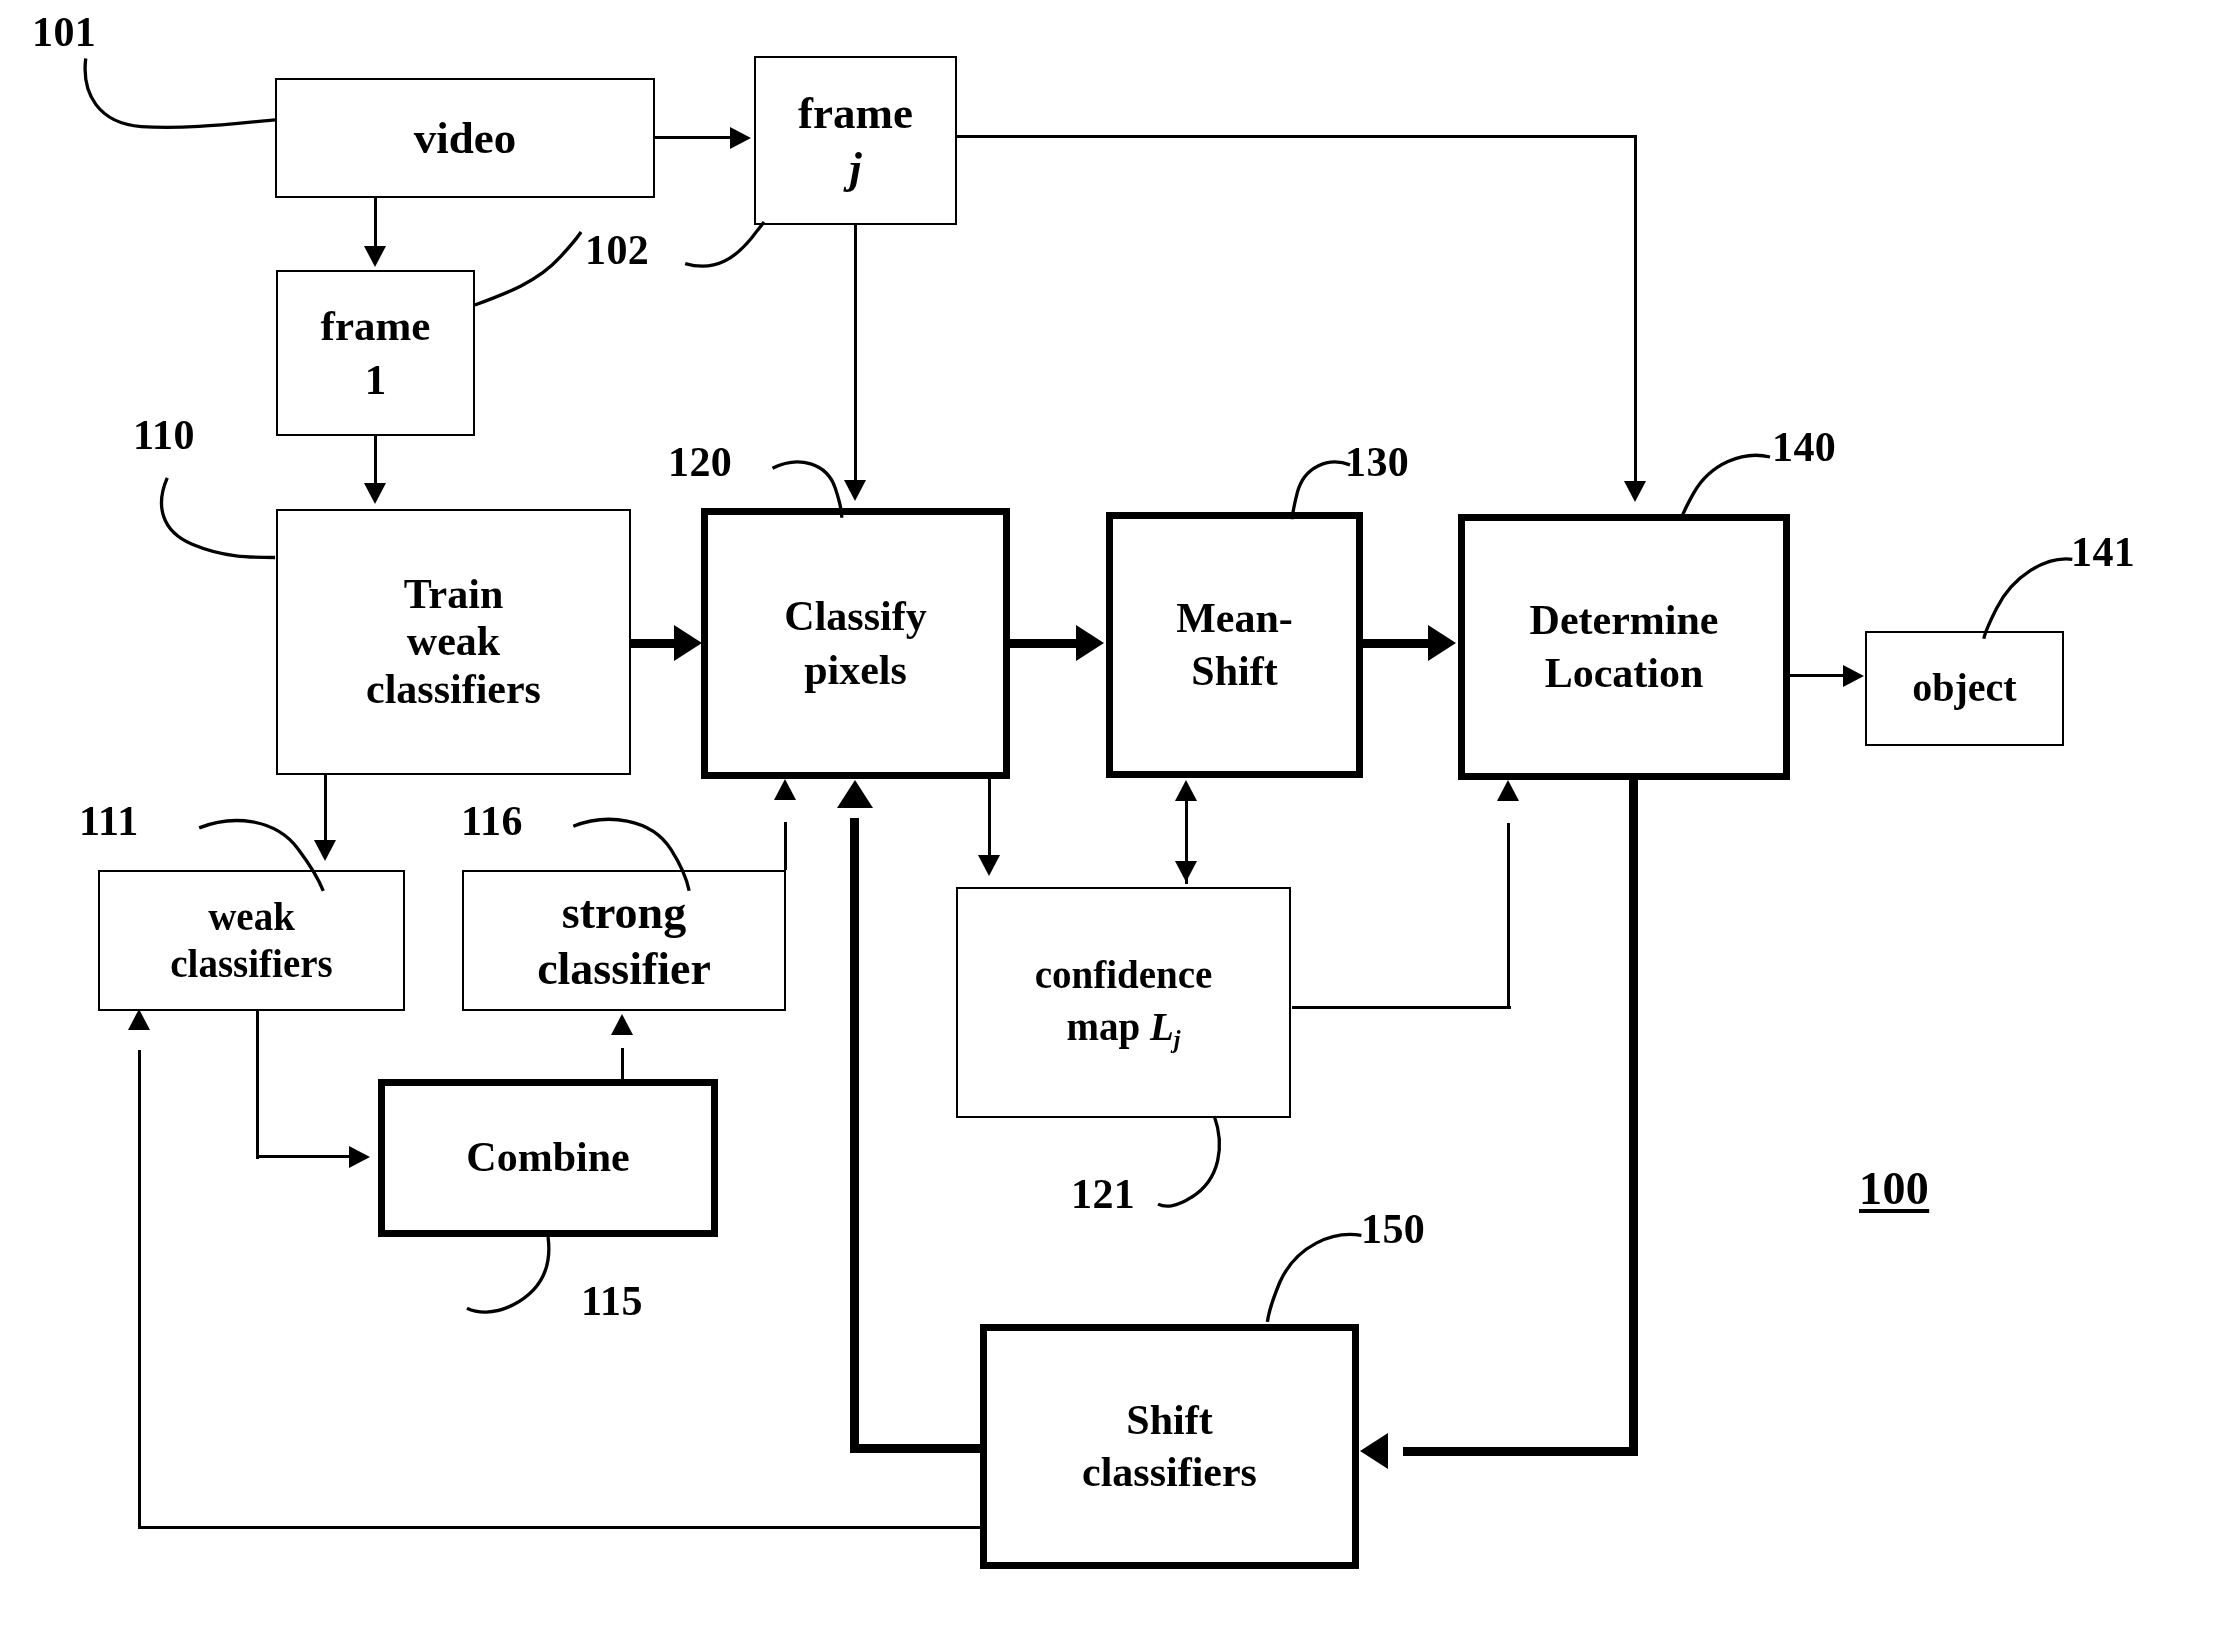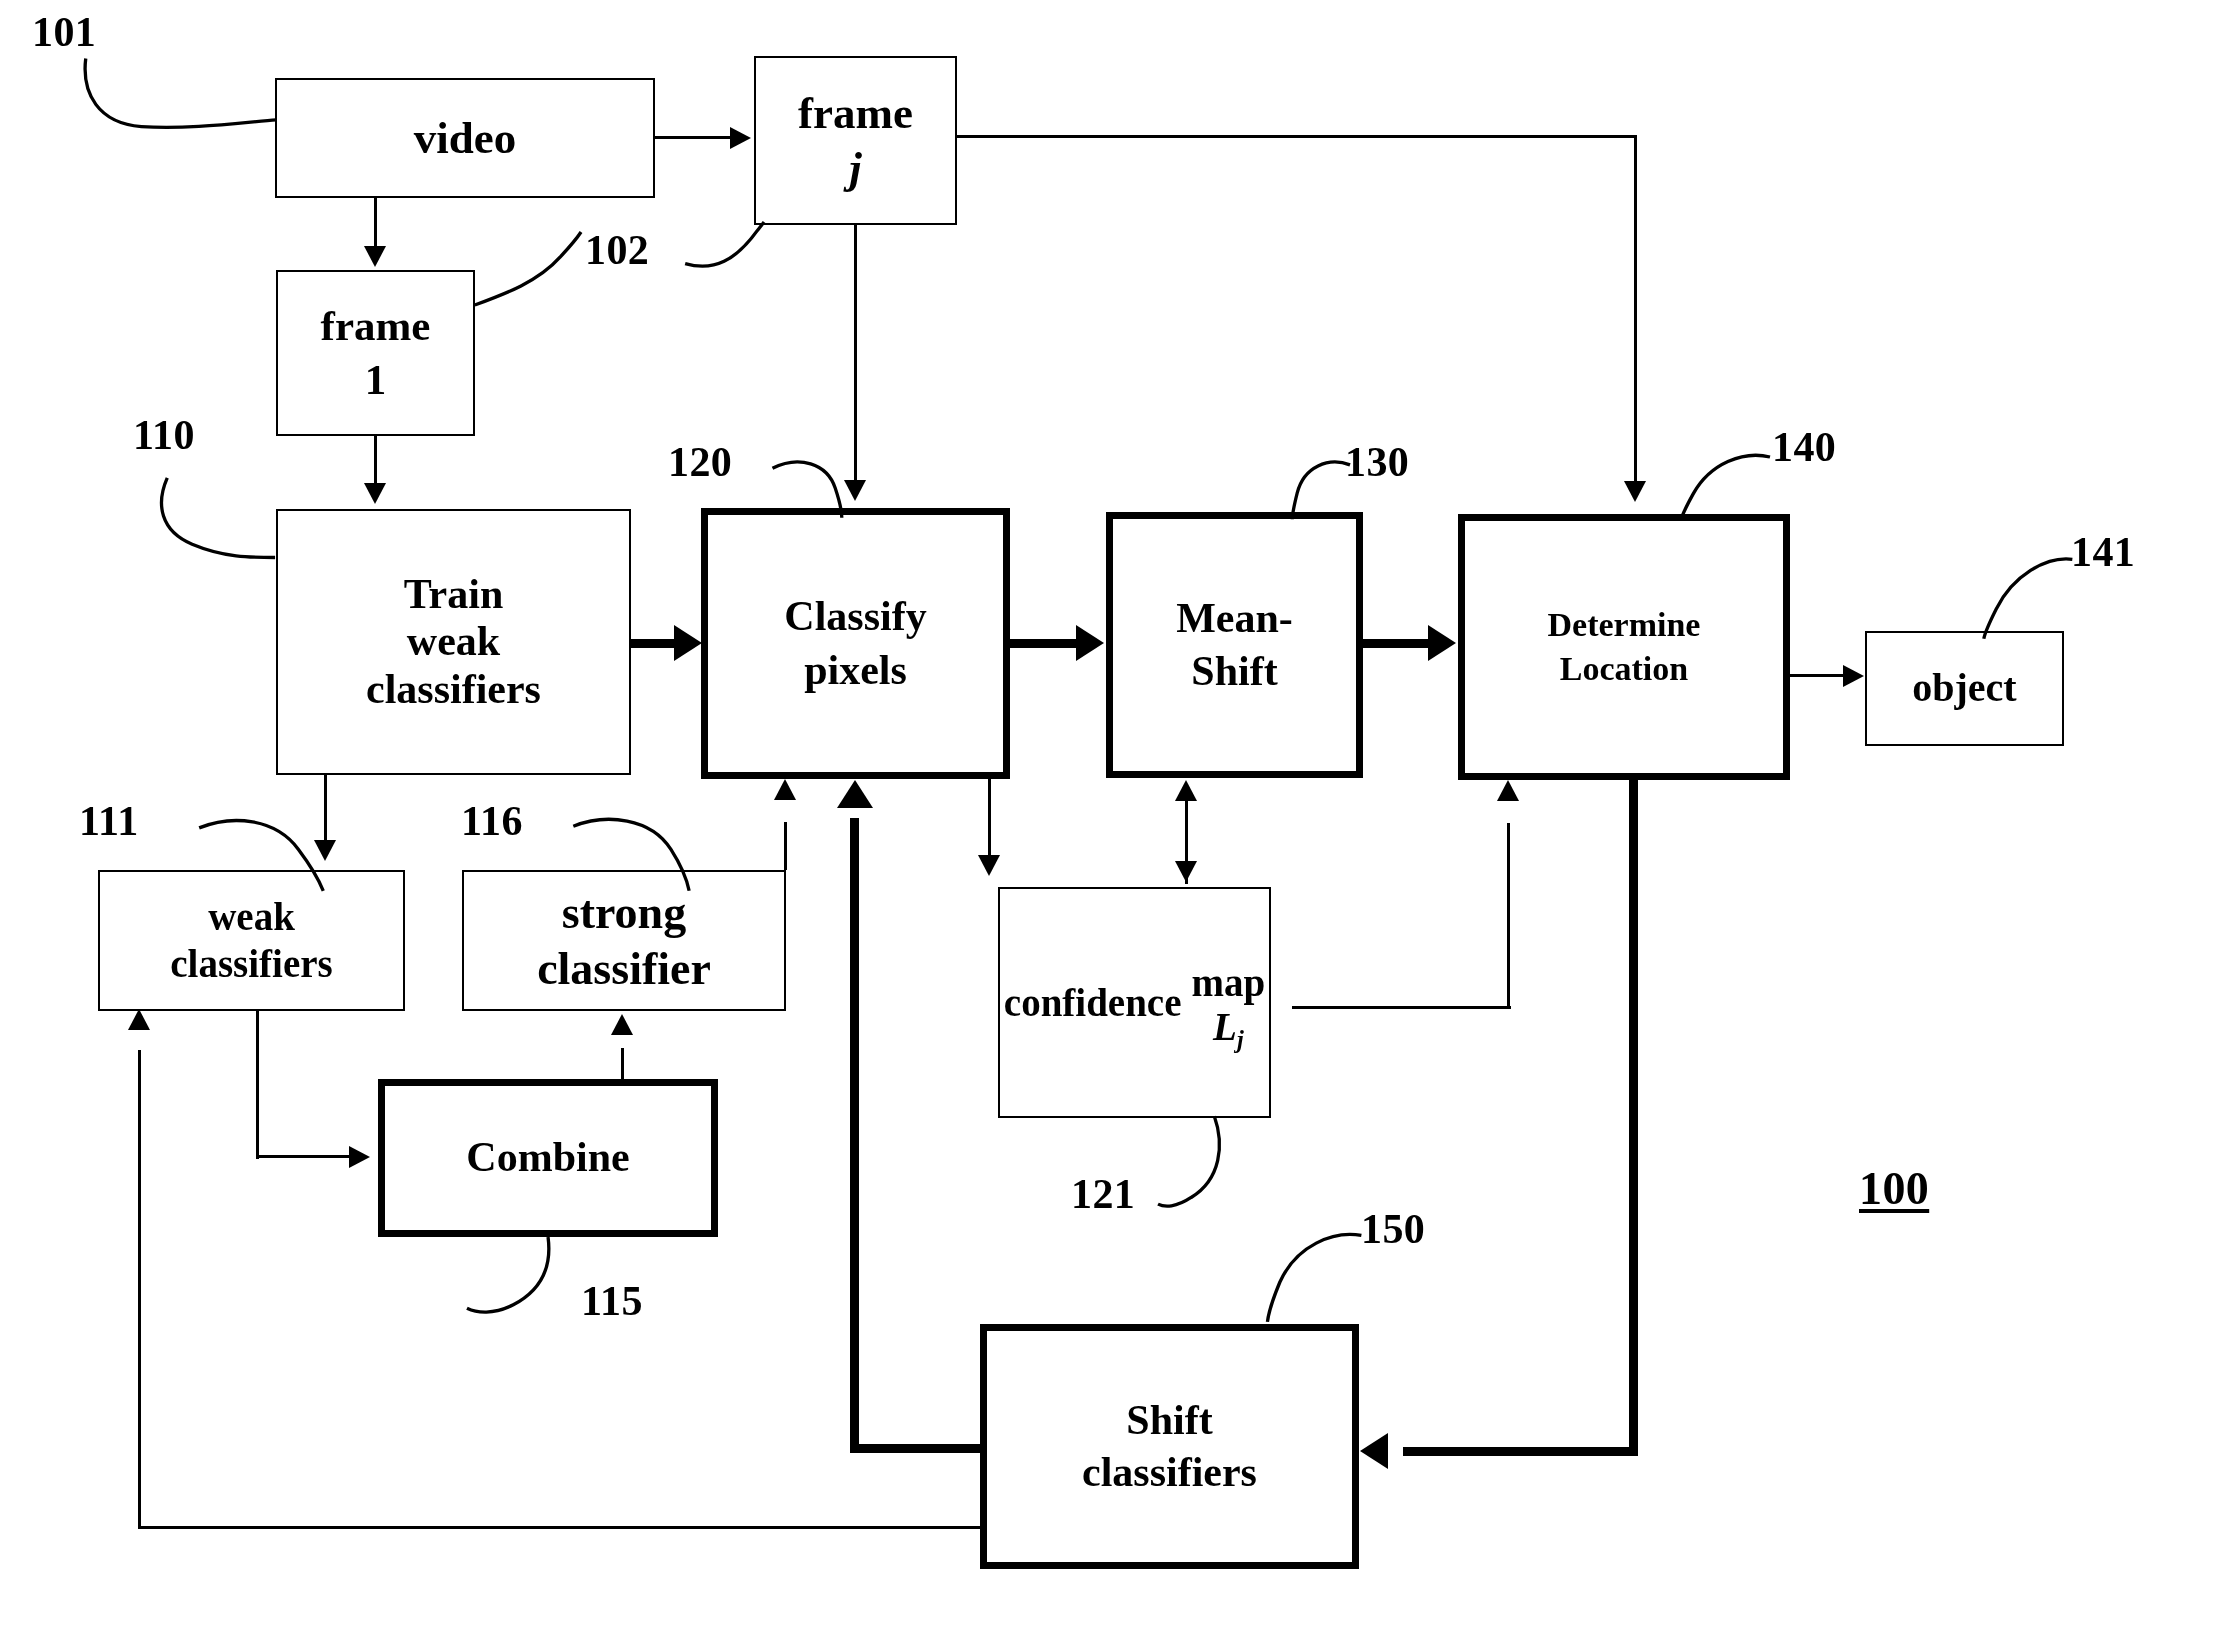--- a/index.html
+++ b/index.html
@@ -67,21 +67,21 @@
   <div class="box thick" style="left:701px;top:508px;width:309px;height:271px;font-size:42px;flex-direction:column;justify-content:center;">
     <span class="lbl">Classify</span>
     <span class="lbl" style="margin-top:6.6px;">pixels</span>
   </div>
 
   <div class="box thick" style="left:1106px;top:512px;width:257px;height:266px;font-size:42px;flex-direction:column;justify-content:center;">
     <span class="lbl">Mean-</span>
     <span class="lbl" style="margin-top:6.6px;">Shift</span>
   </div>
 
-  <div class="box thick" style="left:1458px;top:514px;width:332px;height:266px;font-size:34px;flex-direction:column;justify-content:center;">
+  <div class="box thick" style="left:1458px;top:514px;width:332px;height:266px;font-size:42px;flex-direction:column;justify-content:center;">
     <span class="lbl">Determine</span>
     <span class="lbl" style="margin-top:6.6px;">Location</span>
   </div>
 
   <div class="box" style="left:1865px;top:631px;width:199px;height:115px;font-size:40px;">
     <span class="lbl">object</span>
   </div>
 
   <div class="box" style="left:98px;top:870px;width:307px;height:141px;font-size:39px;flex-direction:column;justify-content:center;">
     <span class="lbl">weak</span>
@@ -90,21 +90,21 @@
 
   <div class="box" style="left:462px;top:870px;width:324px;height:141px;font-size:46px;flex-direction:column;justify-content:center;">
     <span class="lbl">strong</span>
     <span class="lbl" style="margin-top:4px;">classifier</span>
   </div>
 
   <div class="box thick" style="left:378px;top:1079px;width:340px;height:158px;font-size:42px;">
     <span class="lbl">Combine</span>
   </div>
 
-  <div class="box" style="left:956px;top:887px;width:273px;height:231px;font-size:39px;flex-direction:row;justify-content:center;margin-left:42px;">
+  <div class="box" style="left:956px;top:887px;width:335px;height:231px;font-size:39px;flex-direction:column;justify-content:center;">
     <span class="lbl">confidence</span>
     <span class="lbl" style="margin-top:8.3px;"><span>map </span><span class="ital">L</span><span class="sub">j</span></span>
   </div>
 
   <div class="box thick" style="left:980px;top:1324px;width:379px;height:245px;font-size:42px;flex-direction:column;justify-content:center;">
     <span class="lbl">Shift</span>
     <span class="lbl" style="margin-top:5px;">classifiers</span>
   </div>
 
   <div class="ln h" style="left:655px;top:136px;width:77px;"></div>

